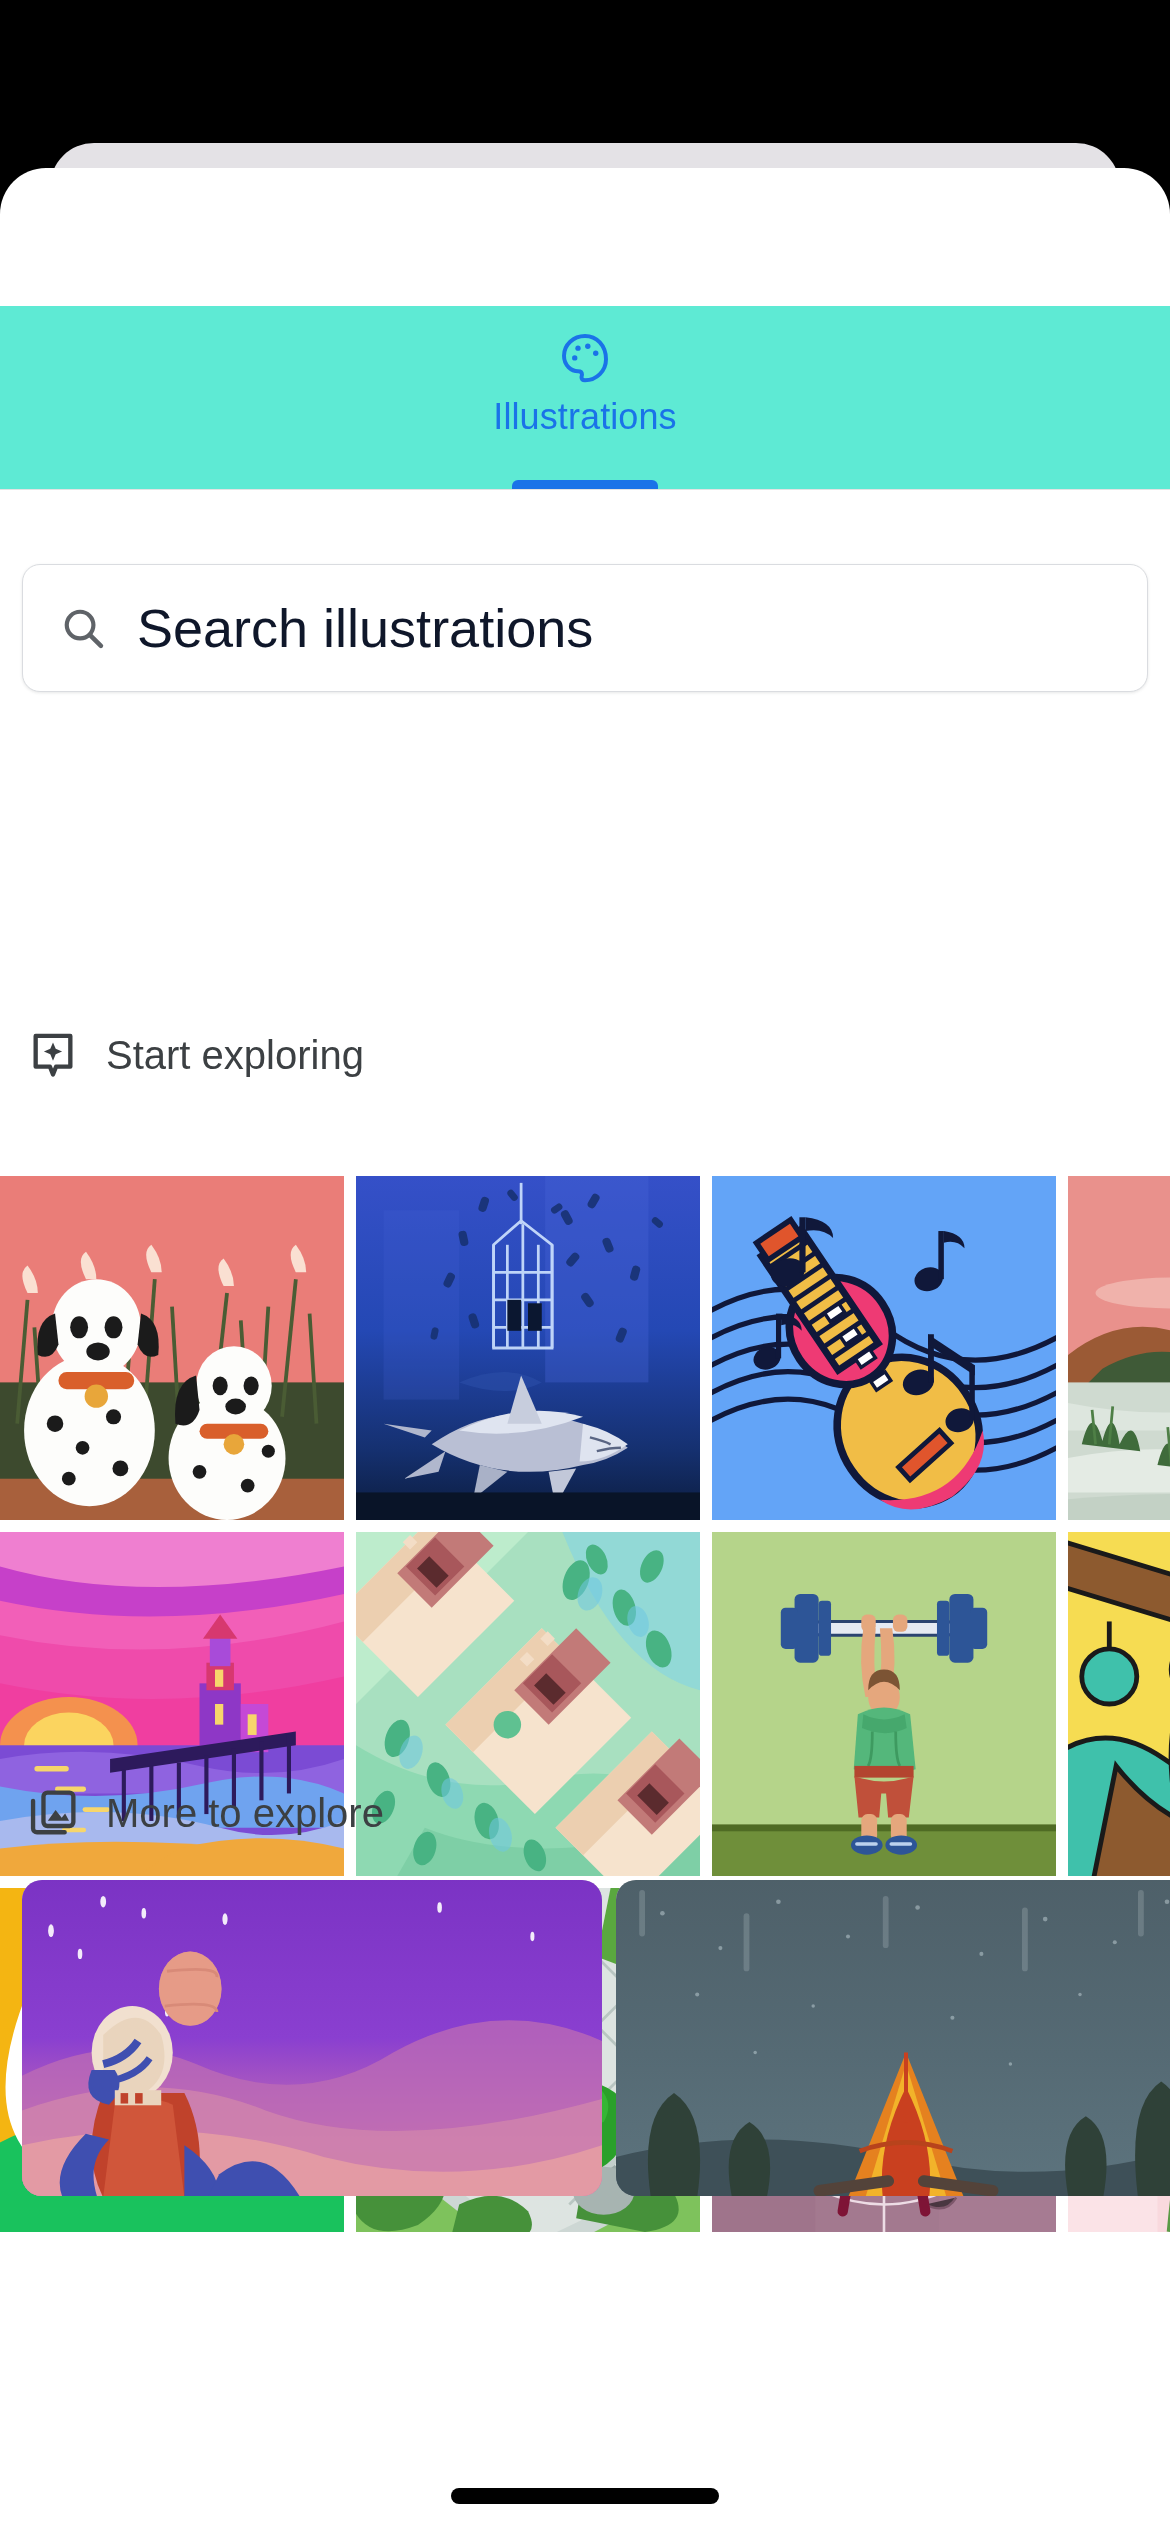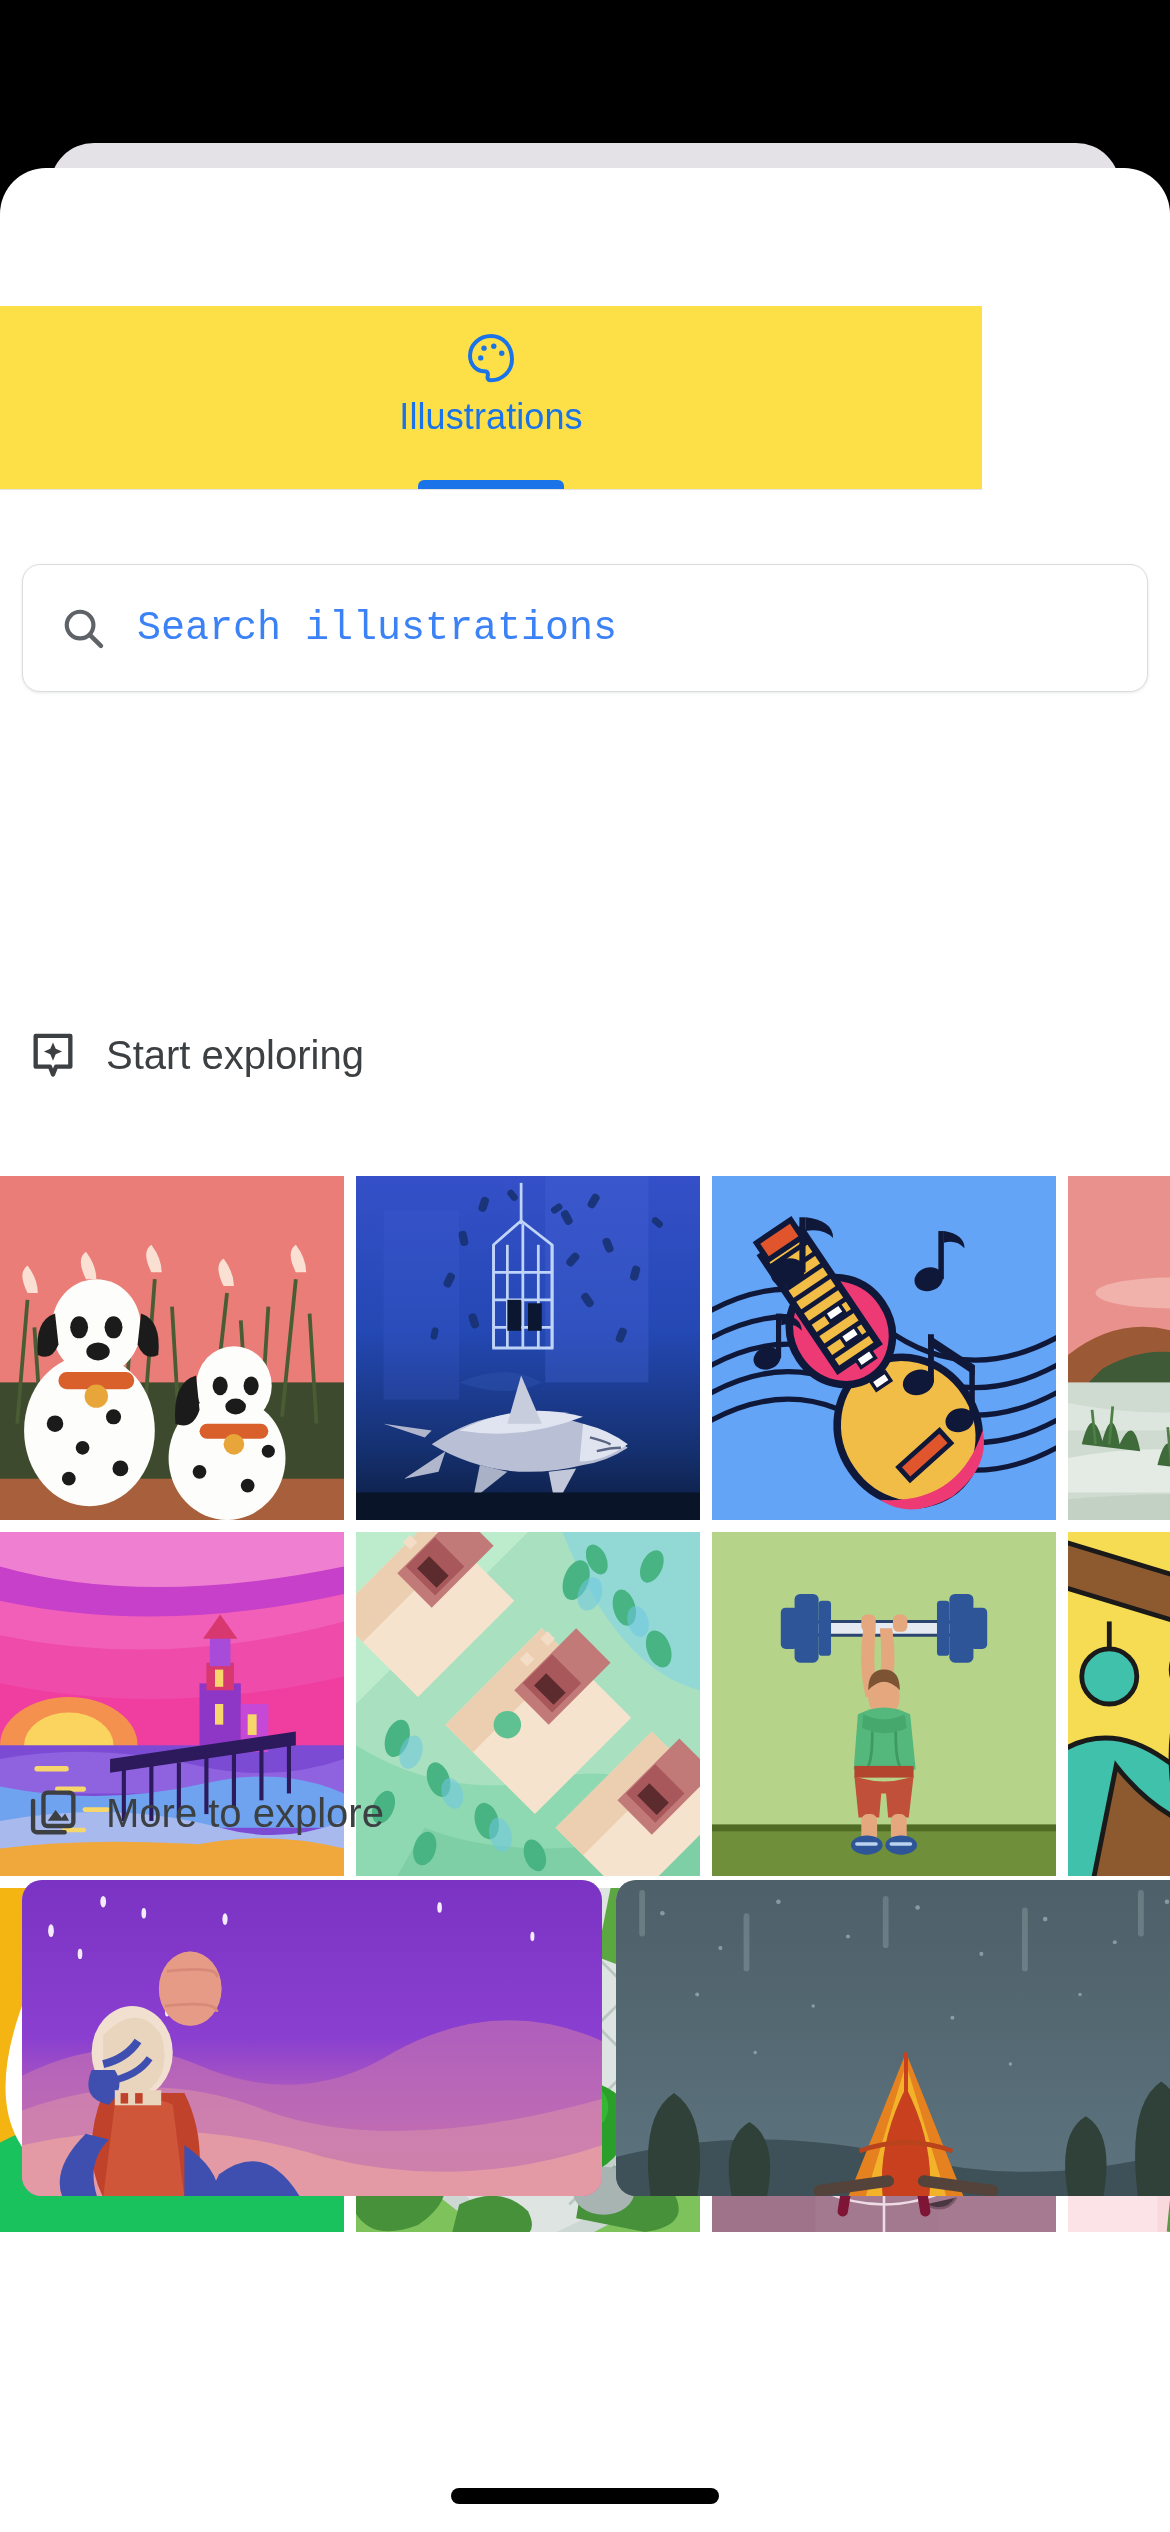--- a/index.html
+++ b/index.html
@@ -31,39 +31,39 @@
   .appbar-title {
     flex: 1; text-align: center; font-size: 42px; color: #3c4043;
     letter-spacing: .2px; white-space: nowrap;
   }
   .appbar-more { width: 108px; height: 108px; margin-right: 18px; display: flex; align-items: center; justify-content: center; border-radius: 50%; cursor: pointer; }
   .dot3 { display: flex; gap: 9px; }
   .dot3 i { width: 13px; height: 13px; border-radius: 50%; background: #3c4043; display: block; }
 
   
   .tabs {
-    position: absolute; left: 0; top: 138px; width: 982px; height: 184px;
-    display: flex; background: #fde047; border-bottom: 1.5px solid #e3e3e3;
+    position: absolute; left: 0; top: 138px; width: 1170px; height: 184px;
+    display: flex; background: #5eead4; border-bottom: 1.5px solid #e3e3e3;
   }
   .tab { flex: 1; display: flex; flex-direction: column; align-items: center; justify-content: flex-start; padding-top: 22px; position: relative; cursor: pointer; }
   .tab-icon { height: 58px; display: flex; align-items: center; justify-content: center; }
   .tab-label { margin-top: 10px; font-size: 36px; color: #444746; letter-spacing: .1px; }
   .tab.active .tab-label { color: #1a73e8; }
   .tab-underline { position: absolute; bottom: 0; left: 50%; transform: translateX(-50%); width: 146px; height: 9px; background: #1a73e8; border-radius: 6px 6px 0 0; }
 
   
   .search-wrap { position: absolute; left: 22px; top: 396px; width: 1126px; height: 128px; }
   .search-box {
     width: 100%; height: 100%; background: #fff; border: 1.5px solid #dadce0;
     border-radius: 18px; display: flex; align-items: center; padding: 0 34px;
     box-shadow: 0 1px 3px rgba(60,64,67,0.12);
     cursor: text;
   }
   .search-icon { width: 52px; height: 52px; display: flex; align-items: center; justify-content: center; flex: 0 0 auto; }
-  .search-ph { margin-left: 28px; font-size: 40px; color: #3b82f6; font-family: Liberation Mono, monospace; }
+  .search-ph { margin-left: 28px; font-size: 54px; color: #0f172a; }
 
   
   .section { position: absolute; display: flex; align-items: center; gap: 26px; left: 26px; }
   .section-icon { width: 54px; height: 54px; display: flex; align-items: center; justify-content: center; }
   .section-title { font-size: 40px; color: #3c4043; }
   #sec-explore { top: 860px; justify-content: flex-end; }
   #sec-more { top: 1618px; }
 
   
   .grid {

